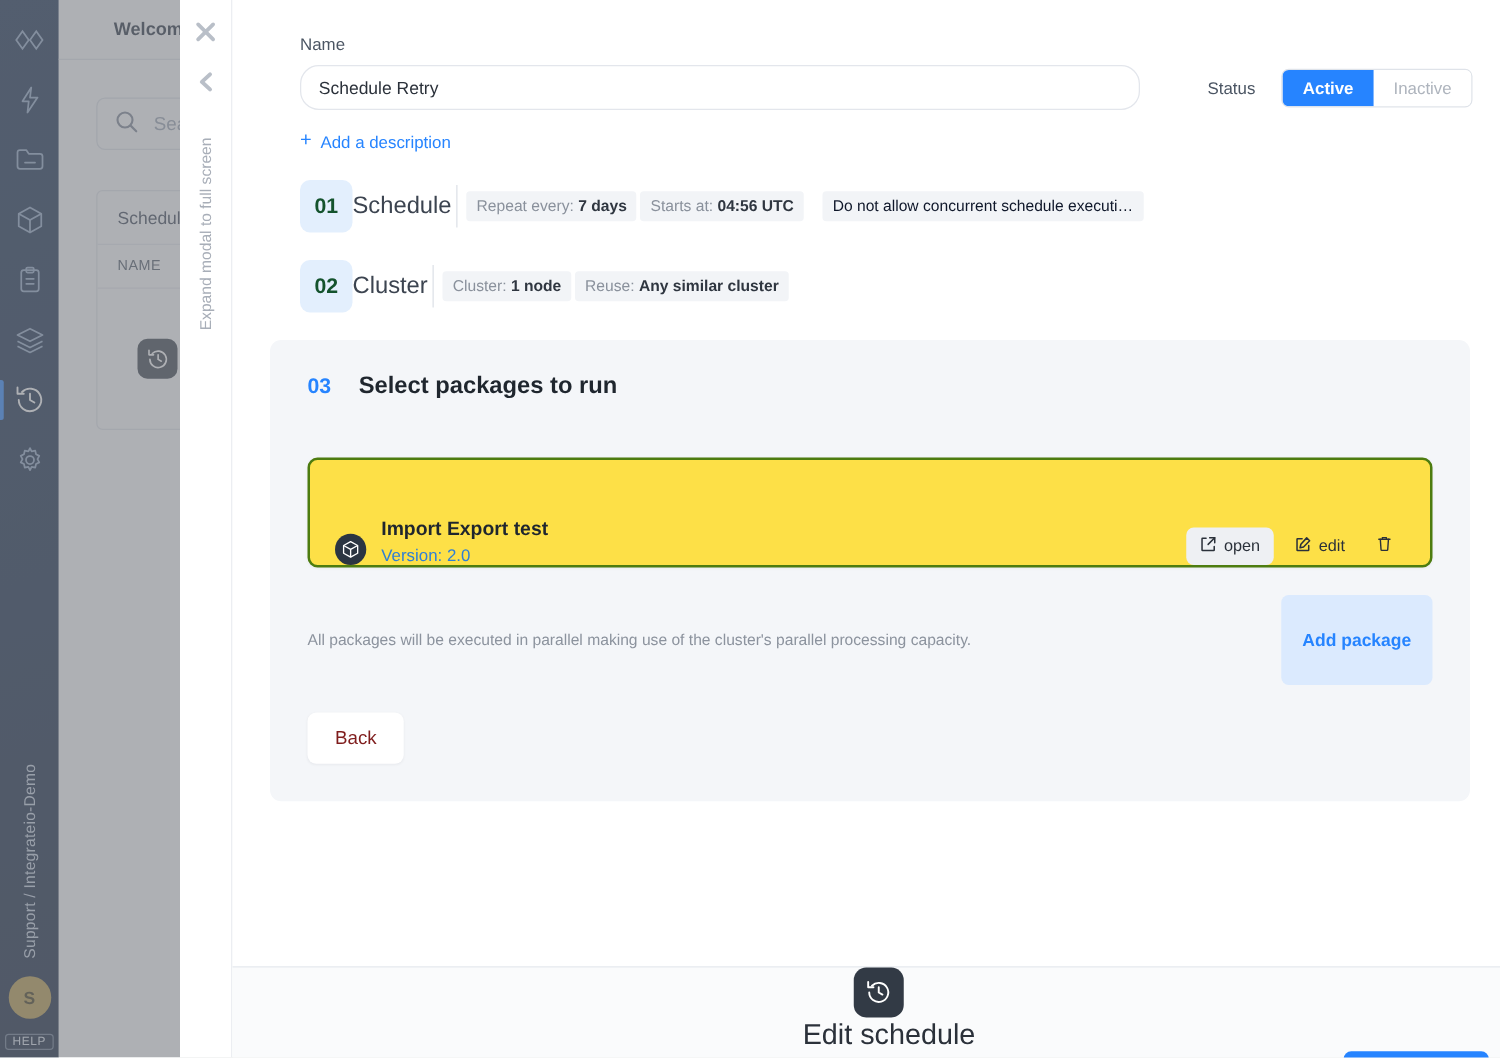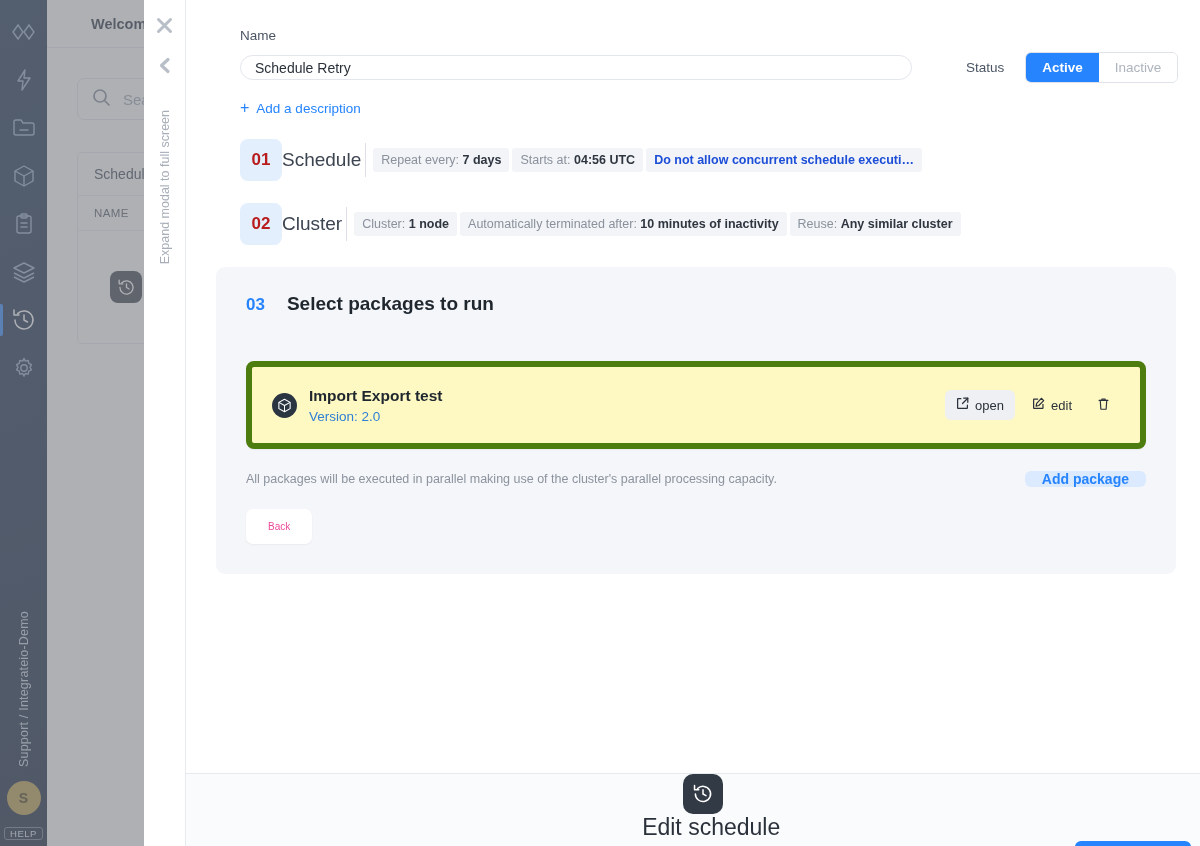--- a/index.html
+++ b/index.html
@@ -87,21 +87,21 @@
     writing-mode: vertical-rl; transform: rotate(180deg);
     font-size: 12.5px; color: #a8aeb8; white-space: nowrap; margin-top: 28px;
   }
 
   .modal-body { flex: 1 1 auto; display: flex; flex-direction: column; background: #fff; position: relative; }
   .modal-scroll { flex: 1 1 auto; padding: 28px 24px 0 54px; overflow: hidden; }
 
   .field-label { font-size: 13.5px; color: #4b5563; margin-bottom: 9px; }
   .name-row { display: flex; align-items: center; gap: 0; }
   .name-input {
-    width: 672px; height: 25px; border: 1px solid #e3e6ec; border-radius: 15px;
+    width: 672px; height: 36px; border: 1px solid #e3e6ec; border-radius: 15px;
     padding: 0 14px; font-size: 14px; color: #2b313a; background: #fff;
     font-family: "Liberation Sans", sans-serif; outline: none;
   }
   .status-wrap { display: flex; align-items: center; gap: 21px; margin-left: 54px; }
   .status-label { font-size: 13.5px; color: #4b5563; }
   .seg {
     display: flex; border: 1px solid #dfe3e9; border-radius: 6px; overflow: hidden; background: #fff;
   }
   .seg button {
     font-family: "Liberation Sans", sans-serif; font-size: 13.5px; border: 0;
@@ -110,47 +110,47 @@
   .seg button.on { background: #2684ff; color: #fff; font-weight: 700; }
 
   .adddesc {
     display: inline-flex; align-items: center; gap: 7px; margin-top: 17px;
     color: #2684ff; font-size: 13.5px; cursor: pointer;
   }
   .adddesc .plus { font-size: 16px; line-height: 1; }
 
   .step-row { display: flex; align-items: center; margin-top: 22px; }
   .step-badge {
-    width: 42px; height: 42px; border-radius: 8px; background: #e3effd; color: #b91c1c;
+    width: 42px; height: 42px; border-radius: 8px; background: #e3effd; color: #14532d;
     font-size: 17px; font-weight: 700; display: flex; align-items: center; justify-content: center;
     flex: none;
   }
   .step-name {
     font-size: 19px; color: #3c4450; margin-left: 0; padding-right: 4px;
     border-right: 1px solid #dde1e7; line-height: 34px; white-space: nowrap;
   }
   .chips { display: flex; align-items: center; gap: 3px; margin-left: 7px; }
   .chip {
     background: #f2f4f7; border-radius: 3px; padding: 5px 8px;
     font-size: 12.5px; color: #8a919c; white-space: nowrap;
   }
   .chip b { color: #2f3640; font-weight: 700; }
-  .chip.solid { color: #1d4ed8; font-weight: 700; max-width: 282px; overflow: hidden; text-overflow: ellipsis; }
+  .chip.solid { color: #0f172a; font-weight: 400; max-width: 282px; overflow: hidden; text-overflow: ellipsis; margin-left: 12px; }
 
   .panel {
     margin: 22px 0 0 -24px; width: 960px; background: #f4f6f9; border-radius: 9px;
     padding: 26px 30px 30px 30px;
   }
   .panel-head { display: flex; align-items: baseline; gap: 22px; }
   .panel-num { font-size: 17px; font-weight: 700; color: #2684ff; }
   .panel-title { font-size: 19px; font-weight: 700; color: #1f262e; }
 
   .pkg-card {
-    margin-top: 46px; background: #fef9c3; border: 6px solid #4d7c0f; border-radius: 8px;
-    height: 88px; display: flex; align-items: center; padding: 0 22px 0 20px;
+    margin-top: 46px; background: #fde047; border: 2px solid #4d7c0f; border-radius: 8px;
+    height: 88px; display: flex; align-items: flex-end; padding: 0 22px 0 20px;
     box-shadow: 0 1px 2px rgba(16,24,40,.04);
   }
   .pkg-icon {
     width: 25px; height: 25px; border-radius: 50%; background: #2b3542; color: #fff;
     display: flex; align-items: center; justify-content: center; flex: none;
   }
   .pkg-text { margin-left: 12px; }
   .pkg-name { font-size: 15.5px; font-weight: 700; color: #1f262e; }
   .pkg-ver { font-size: 13.5px; color: #2f7fd6; margin-top: 4px; }
   .pkg-actions { margin-left: auto; display: flex; align-items: center; gap: 6px; }
@@ -159,26 +159,26 @@
     padding: 7px 11px; border-radius: 6px; cursor: pointer; background: transparent;
     border: 0; font-family: "Liberation Sans", sans-serif;
   }
   .act.hover { background: #eef0f3; }
   .act.icon-only { padding: 7px 8px; }
 
   .note-row { display: flex; align-items: center; margin-top: 22px; }
   .note { font-size: 12.5px; color: #8c939e; }
   .btn-addpkg {
     margin-left: auto; background: #dbeafe; color: #2684ff; font-weight: 700;
-    font-size: 14px; border: 0; border-radius: 6px; padding: 0 17px; cursor: pointer;
+    font-size: 14px; border: 0; border-radius: 6px; padding: 28px 17px; cursor: pointer;
     font-family: "Liberation Sans", sans-serif;
   }
   .btn-back {
     margin-top: 22px; background: #fff; border: 0; border-radius: 7px;
-    font-size: 10px; color: #ec4899; padding: 12px 22px; cursor: pointer;
+    font-size: 15px; color: #7f1d1d; padding: 12px 22px; cursor: pointer;
     font-family: "Liberation Sans", sans-serif; box-shadow: 0 1px 2px rgba(16,24,40,.05);
   }
 
   .modal-footer {
     height: 73px; border-top: 1px solid #e6e9ee; background: #fafbfc;
     display: flex; align-items: center; padding: 0 11px 0 29px; flex-direction: column;
   }
   .foot-icon {
     width: 40px; height: 40px; border-radius: 10px; background: #323a45; color: #fff;
     display: flex; align-items: center; justify-content: center; flex: none;
@@ -337,24 +337,20 @@
         </div>
 
         
         <div class="step-row">
           <div class="step-badge">02</div>
           <div class="step-name">Cluster</div>
           <div class="chips">
             <div class="chip">
               <span>Cluster:</span>
               <b>1 node</b>
-            </div>
-            <div class="chip">
-              <span>Automatically terminated after:</span>
-              <b>10 minutes of inactivity</b>
             </div>
             <div class="chip">
               <span>Reuse:</span>
               <b>Any similar cluster</b>
             </div>
           </div>
         </div>
 
         
         <div class="panel">

